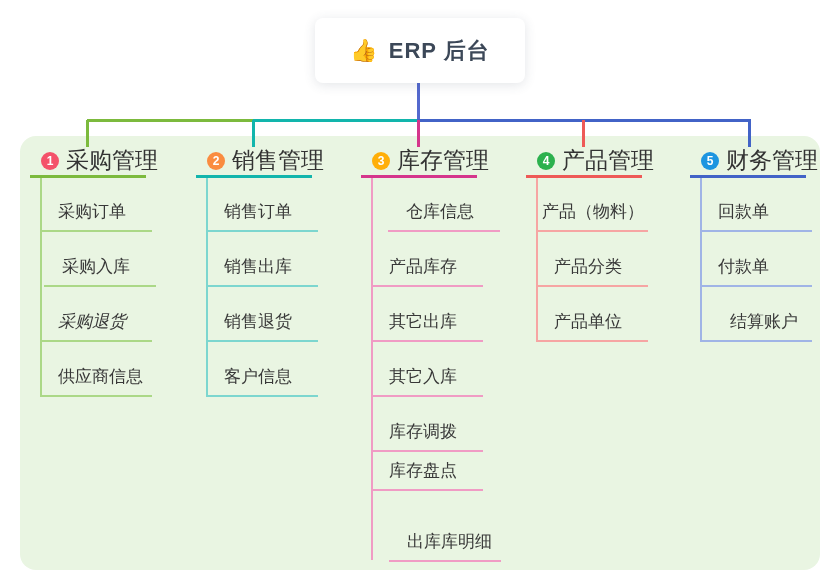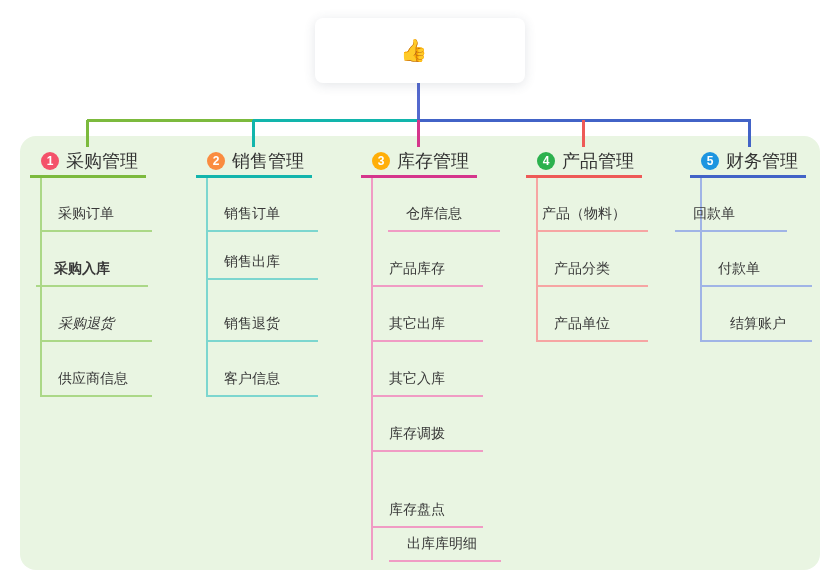--- a/index.html
+++ b/index.html
@@ -30,30 +30,30 @@
     display:flex;align-items:center;padding-left:11px;
     border-bottom:3px solid;cursor:pointer;z-index:2;
   }
   .badge{
     display:inline-flex;align-items:center;justify-content:center;
     width:18px;height:18px;border-radius:50%;
     color:#ffffff;font-size:12px;font-weight:700;
     margin-right:7px;flex:0 0 18px;
   }
   .branch-label{
-    font-size:18px;font-weight:500;color:#333333;white-space:nowrap;
+    font-size:23px;font-weight:500;color:#333333;white-space:nowrap;
   }
   .spine{
     position:absolute;width:0;border-left:2px solid;z-index:1;
   }
   .sub-item{
     position:absolute;height:32px;box-sizing:border-box;
     display:flex;align-items:flex-end;
     padding:0 0 7px 18px;border-bottom:2px solid;
-    font-size:14px;color:#383838;white-space:nowrap;
+    font-size:17px;color:#383838;white-space:nowrap;
     cursor:pointer;z-index:2;
   }
 </style>
 </head>
 <body>
 
 <div id="panel" style="background: rgb(233, 245, 226);"></div>
 
 <svg id="connectors" width="839" height="588" viewBox="0 0 839 588" shape-rendering="crispEdges">
     <line x1="418" y1="83" x2="418" y2="120" stroke="#5469ce" stroke-width="3"></line>
@@ -62,62 +62,63 @@
     <line x1="417" y1="120" x2="750.5" y2="120" stroke="#4263c7" stroke-width="3"></line>
     <line x1="87" y1="120" x2="87" y2="147" stroke="#7cba3d" stroke-width="3"></line>
     <line x1="253" y1="120" x2="253" y2="147" stroke="#12b5ac" stroke-width="3"></line>
     <line x1="418" y1="120" x2="418" y2="147" stroke="#d5368c" stroke-width="3"></line>
     <line x1="583" y1="120" x2="583" y2="147" stroke="#ee5a57" stroke-width="3"></line>
     <line x1="749" y1="120" x2="749" y2="147" stroke="#4263c7" stroke-width="3"></line>
   </svg>
 
 <div id="root-node" style="color: rgb(60, 72, 88);">
   <span class="icon">👍</span>
+  <span>ERP 后台</span>
 </div>
 
 <div id="branches">
     <div class="branch-header" style="left: 30px; top: 146px; width: 116px; border-bottom-color: rgb(124, 186, 61);">
       <span class="badge" style="background: rgb(244, 82, 106);">1</span>
       <span class="branch-label">采购管理</span>
     </div>
     <div class="spine" style="left: 40px; top: 177px; height: 218px; border-left-color: rgb(171, 216, 135);"></div>
     <div class="sub-item" style="left: 40px; top: 200px; width: 112px; border-bottom-color: rgb(171, 216, 135);">采购订单</div>
-    <div class="sub-item" style="left: 36px; top: 255px; width: 112px; border-bottom-color: rgb(171, 216, 135); font-weight: bold;">采购入库</div>
+    <div class="sub-item" style="left: 44px; top: 255px; width: 112px; border-bottom-color: rgb(171, 216, 135);">采购入库</div>
     <div class="sub-item" style="left: 40px; top: 310px; width: 112px; border-bottom-color: rgb(171, 216, 135); font-style: italic;">采购退货</div>
     <div class="sub-item" style="left: 40px; top: 365px; width: 112px; border-bottom-color: rgb(171, 216, 135);">供应商信息</div>
     <div class="branch-header" style="left: 196px; top: 146px; width: 116px; border-bottom-color: rgb(18, 181, 172);">
       <span class="badge" style="background: rgb(250, 140, 64);">2</span>
       <span class="branch-label">销售管理</span>
     </div>
     <div class="spine" style="left: 206px; top: 177px; height: 218px; border-left-color: rgb(124, 214, 207);"></div>
     <div class="sub-item" style="left: 206px; top: 200px; width: 112px; border-bottom-color: rgb(124, 214, 207);">销售订单</div>
-    <div class="sub-item" style="left: 206px; top: 248px; width: 112px; border-bottom-color: rgb(124, 214, 207);">销售出库</div>
+    <div class="sub-item" style="left: 206px; top: 255px; width: 112px; border-bottom-color: rgb(124, 214, 207);">销售出库</div>
     <div class="sub-item" style="left: 206px; top: 310px; width: 112px; border-bottom-color: rgb(124, 214, 207);">销售退货</div>
     <div class="sub-item" style="left: 206px; top: 365px; width: 112px; border-bottom-color: rgb(124, 214, 207);">客户信息</div>
     <div class="branch-header" style="left: 361px; top: 146px; width: 116px; border-bottom-color: rgb(213, 54, 140);">
       <span class="badge" style="background: rgb(255, 175, 8);">3</span>
       <span class="branch-label">库存管理</span>
     </div>
     <div class="spine" style="left: 371px; top: 177px; height: 383px; border-left-color: rgb(240, 155, 196);"></div>
     <div class="sub-item" style="left: 371px; top: 200px; width: 112px; border-bottom-color: rgb(240, 155, 196); margin-left: 17px;">仓库信息</div>
     <div class="sub-item" style="left: 371px; top: 255px; width: 112px; border-bottom-color: rgb(240, 155, 196);">产品库存</div>
     <div class="sub-item" style="left: 371px; top: 310px; width: 112px; border-bottom-color: rgb(240, 155, 196);">其它出库</div>
     <div class="sub-item" style="left: 371px; top: 365px; width: 112px; border-bottom-color: rgb(240, 155, 196);">其它入库</div>
     <div class="sub-item" style="left: 371px; top: 420px; width: 112px; border-bottom-color: rgb(240, 155, 196);">库存调拨</div>
-    <div class="sub-item" style="left: 371px; top: 496px; width: 112px; border-bottom-color: rgb(240, 155, 196);">库存盘点</div>
+    <div class="sub-item" style="left: 371px; top: 459px; width: 112px; border-bottom-color: rgb(240, 155, 196);">库存盘点</div>
     <div class="sub-item" style="left: 389px; top: 530px; width: 112px; border-bottom-color: rgb(240, 155, 196);">出库库明细</div>
     <div class="branch-header" style="left: 526px; top: 146px; width: 116px; border-bottom-color: rgb(238, 90, 87);">
       <span class="badge" style="background: rgb(44, 177, 78);">4</span>
       <span class="branch-label">产品管理</span>
     </div>
     <div class="spine" style="left: 536px; top: 177px; height: 163px; border-left-color: rgb(246, 165, 163);"></div>
     <div class="sub-item" style="left: 536px; top: 200px; width: 112px; border-bottom-color: rgb(246, 165, 163); padding-left: 6px;">产品（物料）</div>
     <div class="sub-item" style="left: 536px; top: 255px; width: 112px; border-bottom-color: rgb(246, 165, 163);">产品分类</div>
     <div class="sub-item" style="left: 536px; top: 310px; width: 112px; border-bottom-color: rgb(246, 165, 163);">产品单位</div>
     <div class="branch-header" style="left: 690px; top: 146px; width: 116px; border-bottom-color: rgb(66, 99, 199);">
       <span class="badge" style="background: rgb(29, 149, 224);">5</span>
       <span class="branch-label">财务管理</span>
     </div>
     <div class="spine" style="left: 700px; top: 177px; height: 163px; border-left-color: rgb(160, 180, 230);"></div>
-    <div class="sub-item" style="left: 675px; top: 200px; width: 112px; border-bottom-color: rgb(160, 180, 230);">回款单</div>
+    <div class="sub-item" style="left: 700px; top: 200px; width: 112px; border-bottom-color: rgb(160, 180, 230);">回款单</div>
     <div class="sub-item" style="left: 700px; top: 255px; width: 112px; border-bottom-color: rgb(160, 180, 230);">付款单</div>
     <div class="sub-item" style="left: 700px; top: 310px; width: 112px; border-bottom-color: rgb(160, 180, 230); padding-left: 30px;">结算账户</div>
   </div>
 
 </body></html>

